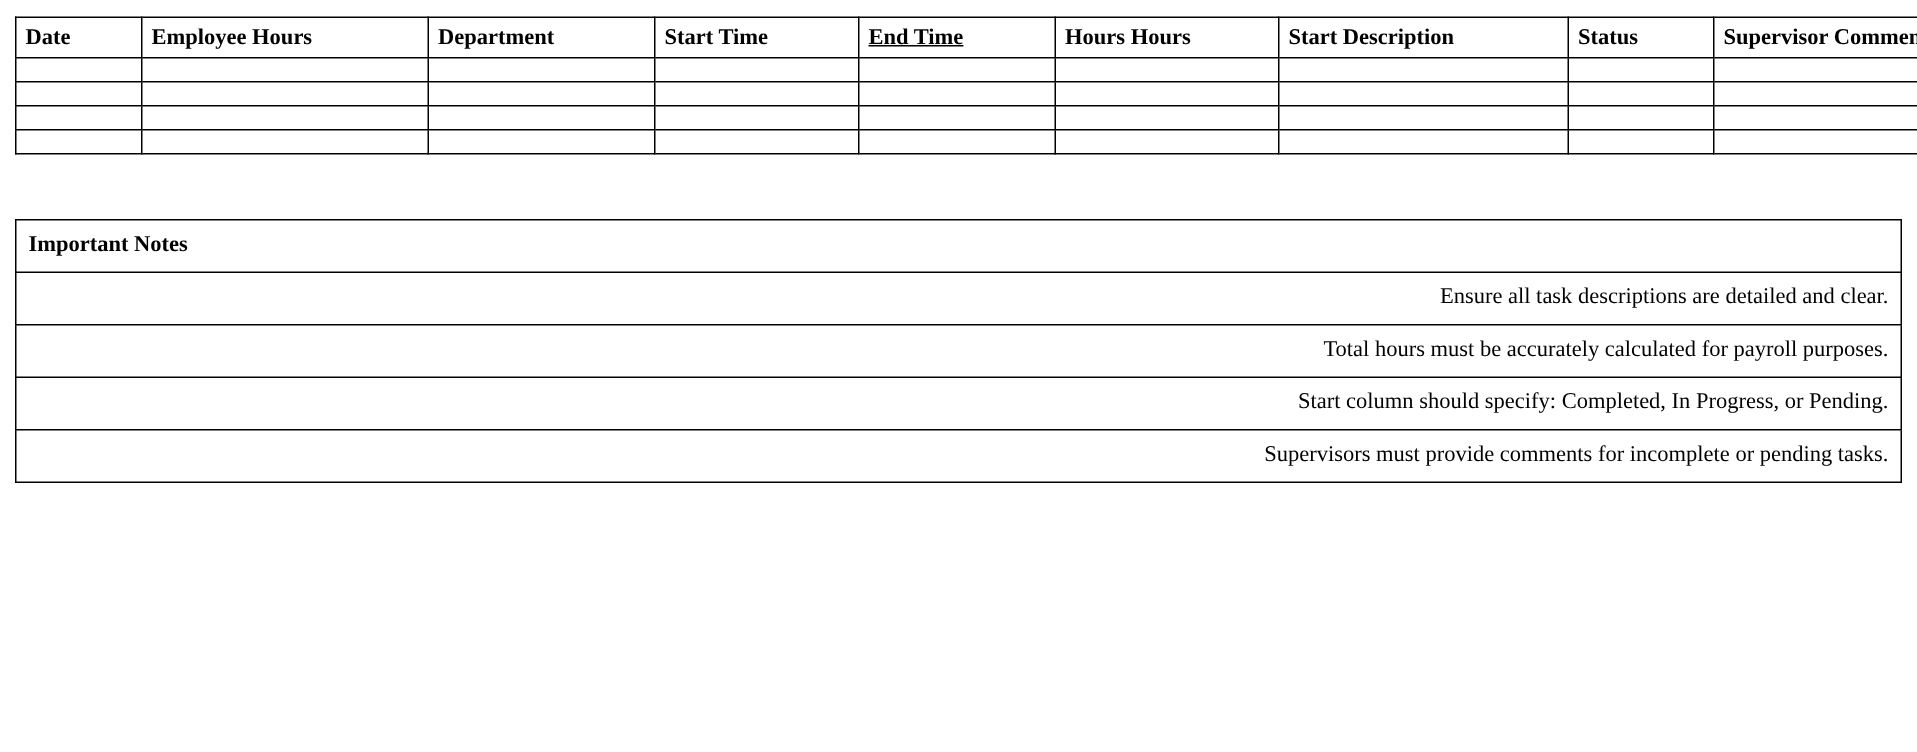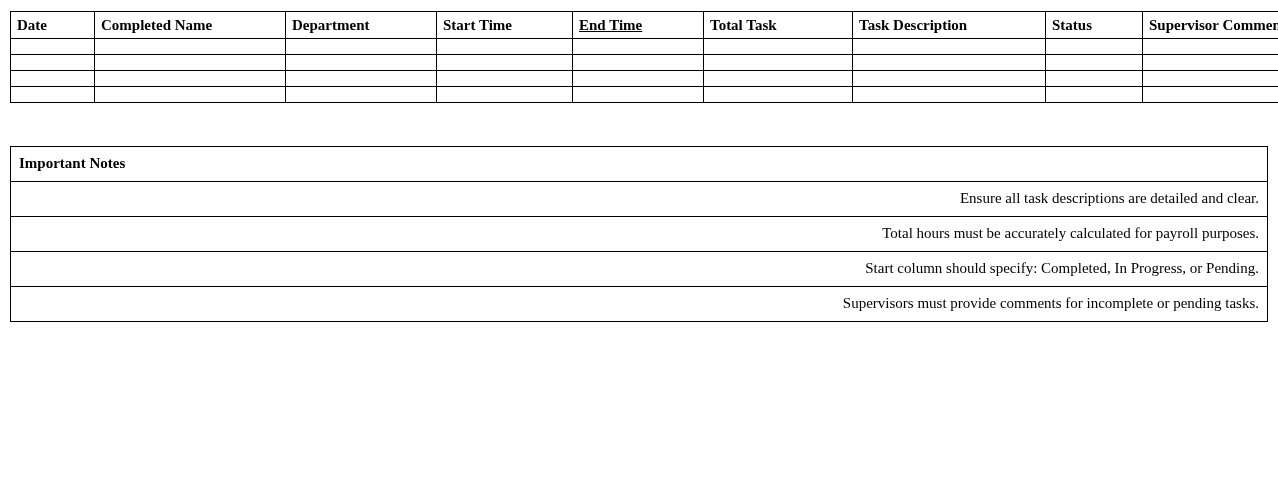--- a/index.html
+++ b/index.html
@@ -99,26 +99,26 @@
 </head>
 <body>
 
 <div class="page">
 
   <div class="timesheet-wrap">
     <table class="timesheet">
       <thead>
         <tr>
           <th class="c-date">Date</th>
-          <th class="c-employee">Completed Name</th>
+          <th class="c-employee">Employee Hours</th>
           <th class="c-department">Department</th>
           <th class="c-start">Start Time</th>
           <th class="c-end">End Time</th>
-          <th class="c-total">Total Task</th>
-          <th class="c-task">Task Description</th>
+          <th class="c-total">Hours Hours</th>
+          <th class="c-task">Start Description</th>
           <th class="c-status">Status</th>
           <th class="c-supervisor">Supervisor Comments</th>
         </tr>
       </thead>
       <tbody>
         <tr>
           <td class="empty-cell c-date"></td>
           <td class="empty-cell c-employee"></td>
           <td class="empty-cell c-department"></td>
           <td class="empty-cell c-start"></td>

